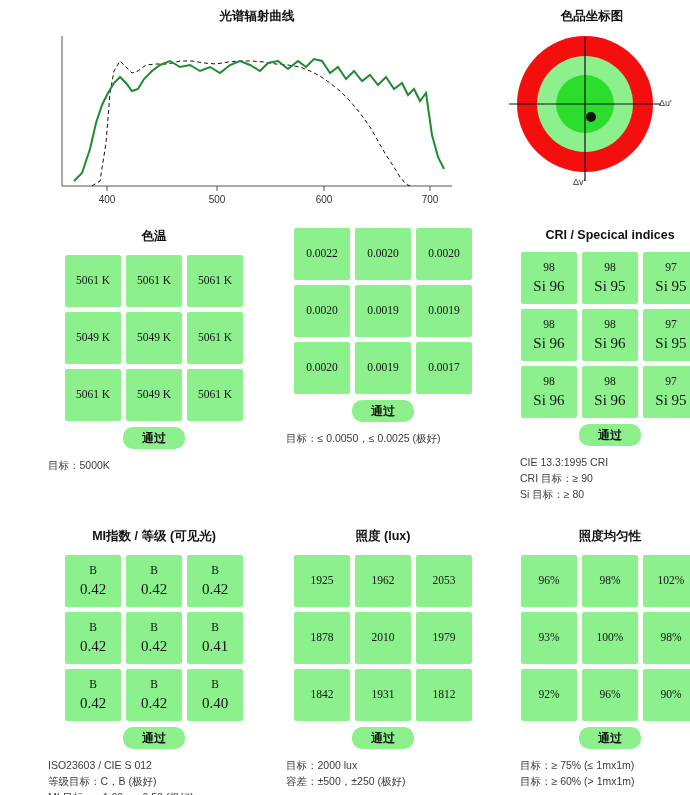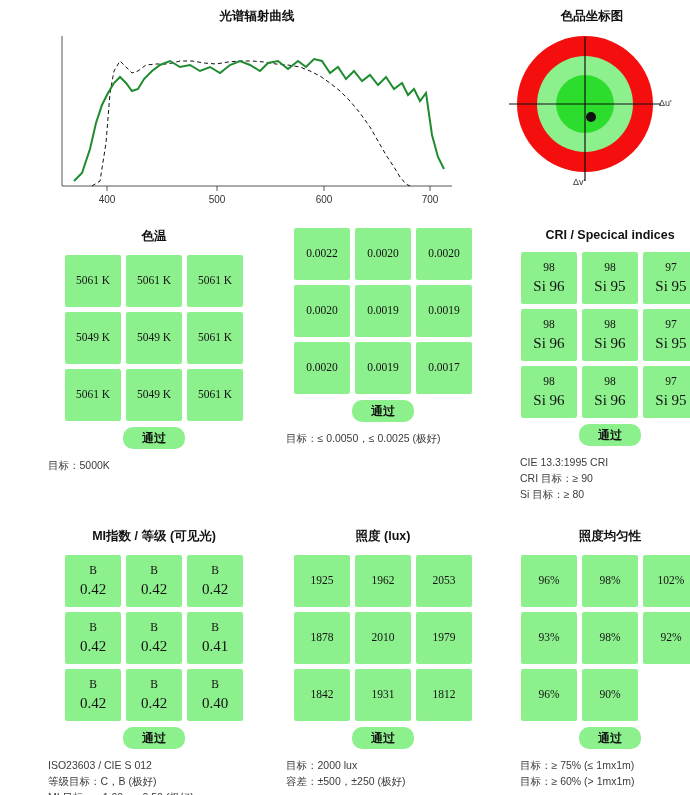--- a/index.html
+++ b/index.html
@@ -419,20 +419,23 @@
         <div class="cell">
             <span class="main">98%</span>
           </div>
         <div class="cell">
             <span class="main">102%</span>
           </div>
         <div class="cell">
             <span class="main">93%</span>
           </div>
         <div class="cell">
+            <span class="main">100%</span>
+          </div>
+        <div class="cell">
             <span class="main">98%</span>
           </div>
         <div class="cell">
             <span class="main">92%</span>
           </div>
         <div class="cell">
             <span class="main">96%</span>
           </div>
         <div class="cell">
             <span class="main">90%</span>

